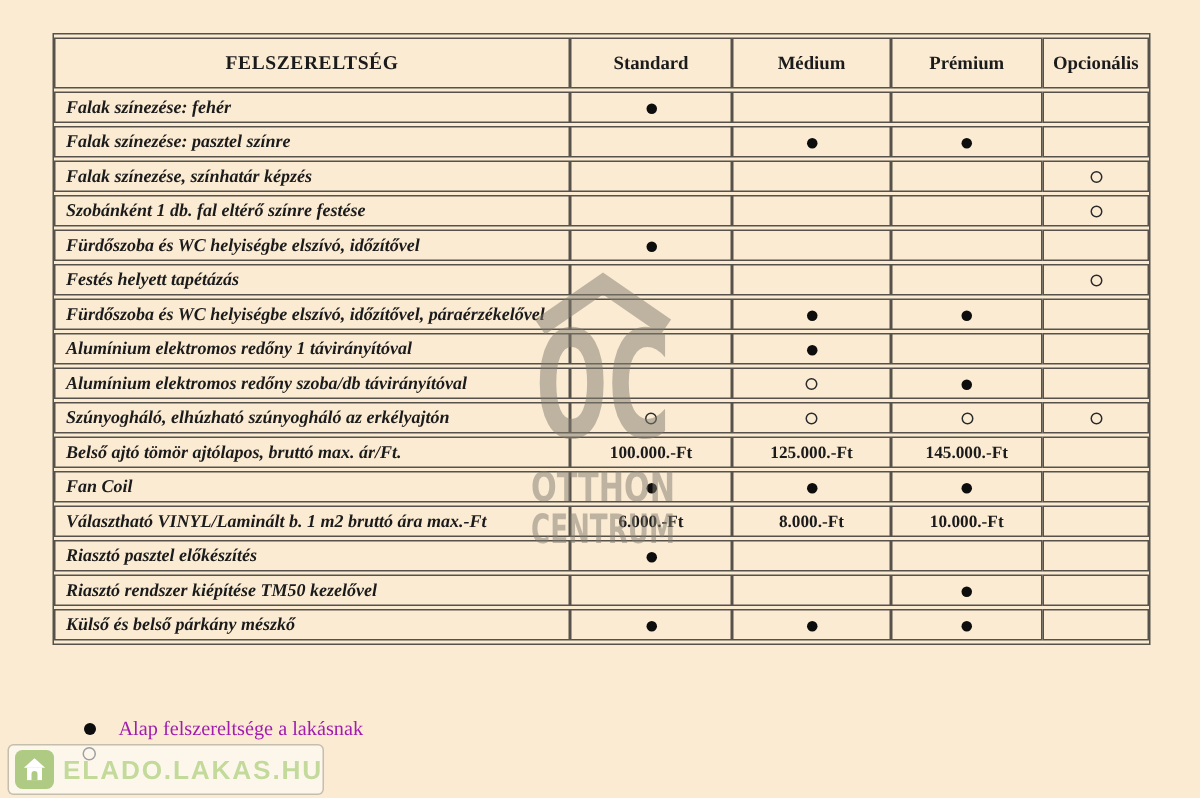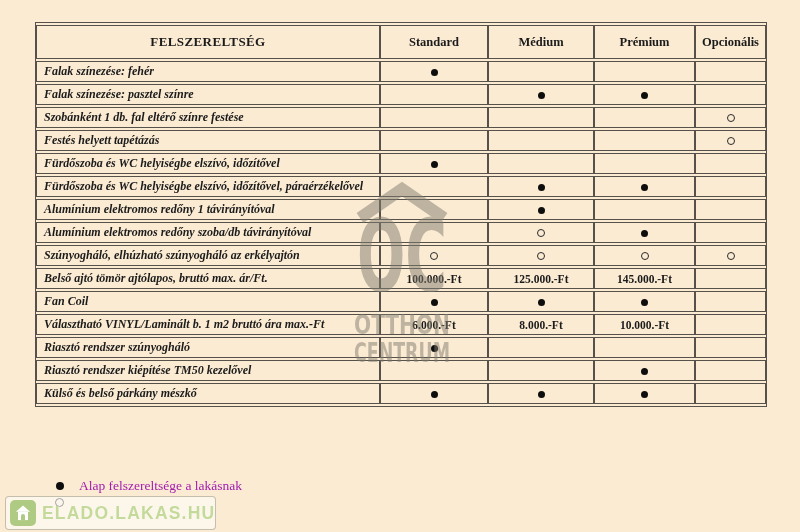--- a/index.html
+++ b/index.html
@@ -88,39 +88,46 @@
           <td class="mark"></td>
         </tr>
         <tr>
           <td class="feat">Falak színezése: pasztel színre</td>
           <td class="mark"></td>
           <td class="mark"><span class="dot-filled"></span></td>
           <td class="mark"><span class="dot-filled"></span></td>
           <td class="mark"></td>
         </tr>
         <tr>
+          <td class="feat">Falak színezése, színhatár képzés</td>
+          <td class="mark"></td>
+          <td class="mark"></td>
+          <td class="mark"></td>
+          <td class="mark"><span class="dot-open"></span></td>
+        </tr>
+        <tr>
           <td class="feat">Szobánként 1 db. fal eltérő színre festése</td>
           <td class="mark"></td>
           <td class="mark"></td>
           <td class="mark"></td>
           <td class="mark"><span class="dot-open"></span></td>
         </tr>
         <tr>
+          <td class="feat">Fürdőszoba és WC helyiségbe elszívó, időzítővel</td>
+          <td class="mark"><span class="dot-filled"></span></td>
+          <td class="mark"></td>
+          <td class="mark"></td>
+          <td class="mark"></td>
+        </tr>
+        <tr>
           <td class="feat">Festés helyett tapétázás</td>
           <td class="mark"></td>
           <td class="mark"></td>
           <td class="mark"></td>
           <td class="mark"><span class="dot-open"></span></td>
-        </tr>
-        <tr>
-          <td class="feat">Fürdőszoba és WC helyiségbe elszívó, időzítővel</td>
-          <td class="mark"><span class="dot-filled"></span></td>
-          <td class="mark"></td>
-          <td class="mark"></td>
-          <td class="mark"></td>
         </tr>
         <tr>
           <td class="feat">Fürdőszoba és WC helyiségbe elszívó, időzítővel, páraérzékelővel</td>
           <td class="mark"></td>
           <td class="mark"><span class="dot-filled"></span></td>
           <td class="mark"><span class="dot-filled"></span></td>
           <td class="mark"></td>
         </tr>
         <tr>
           <td class="feat">Alumínium elektromos redőny 1 távirányítóval</td>
@@ -158,21 +165,21 @@
           <td class="mark"></td>
         </tr>
         <tr>
           <td class="feat">Választható VINYL/Laminált b. 1 m2 bruttó ára max.-Ft</td>
           <td class="mark price">6.000.-Ft</td>
           <td class="mark price">8.000.-Ft</td>
           <td class="mark price">10.000.-Ft</td>
           <td class="mark"></td>
         </tr>
         <tr>
-          <td class="feat">Riasztó rendszer szúnyogháló</td>
+          <td class="feat">Riasztó pasztel előkészítés</td>
           <td class="mark"><span class="dot-filled"></span></td>
           <td class="mark"></td>
           <td class="mark"></td>
           <td class="mark"></td>
         </tr>
         <tr>
           <td class="feat">Riasztó rendszer kiépítése TM50 kezelővel</td>
           <td class="mark"></td>
           <td class="mark"></td>
           <td class="mark"><span class="dot-filled"></span></td>

